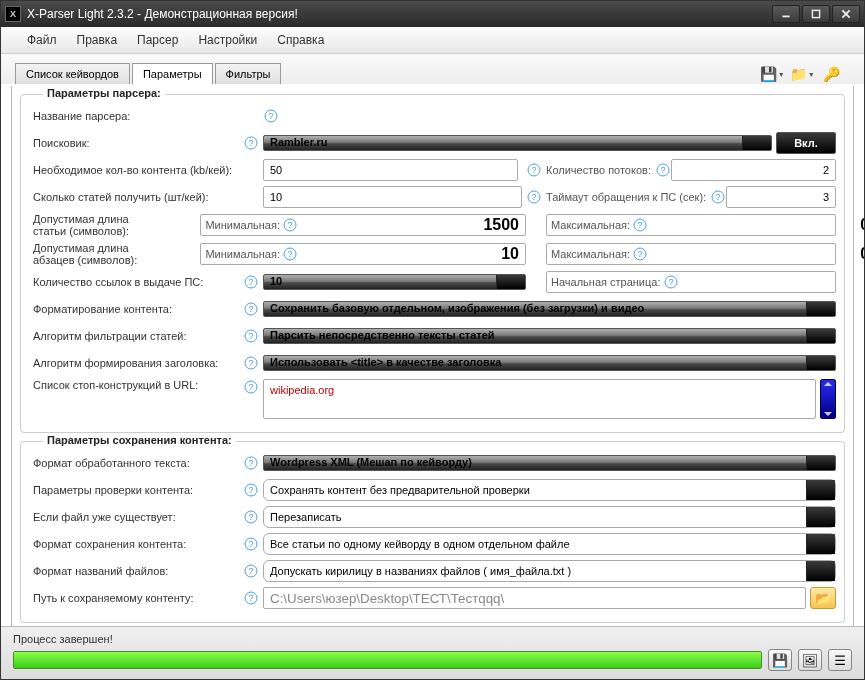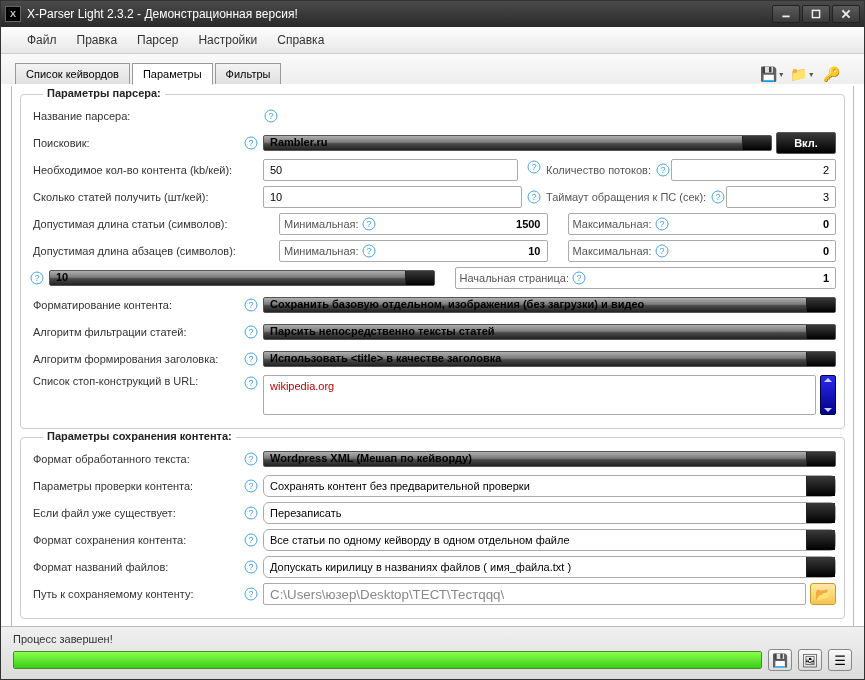--- a/index.html
+++ b/index.html
@@ -42,21 +42,21 @@
   .dd { flex:1; height:16px; border:1px solid #555; background: linear-gradient(#b0b0b0 0%, #7a7a7a 45%, #4a4a4a 55%, #222 100%); display:flex; align-items:flex-start; color:#000; font-weight:bold; padding:0 6px; font-size:11px; border-radius:2px; position:relative; cursor:pointer;}
   .dd::after { content:""; position:absolute; right:0; top:0; bottom:0; width:28px; background: linear-gradient(#3a3a3a,#000); border-left:1px solid #222;}
   .dd-arrow { position:absolute; right:10px; top:50%; transform:translateY(-50%); width:0;height:0; z-index:1;}
 
   .dd-light { flex:1; height:22px; border:1px solid #aaa; background:#fff; display:flex; align-items:center; padding:8px 6px; font-size:11px; border-radius:6px; position:relative; cursor:pointer;}
   .dd-light::after { content:""; position:absolute; right:0; top:0; bottom:0; width:28px; background: linear-gradient(#3a3a3a,#000); border-left:1px solid #222;}
 
   .toggle-on { width:60px; height:22px; border:1px solid #555; background: linear-gradient(#3a3a3a,#000); color:#fff; font-weight:bold; display:flex; align-items:center; justify-content:center; font-size:11px; border-radius:2px; cursor:pointer;}
   
   .pair-box { flex:1; display:flex; align-items:center; border:1px solid #aaa; height:22px; border-radius:2px; background:#fff; padding:0 4px;margin-left:16px;}
-  .pair-box input { border:none; background:transparent; text-align:right; flex:1; font-size:11px; outline:none; font-weight:bold;}
+  .pair-box input { border:none; background:transparent; text-align:right; flex:1; font-size:16px; outline:none; font-weight:bold;}
   .pair-box .inline-label { flex-shrink:0;}
   
   .textarea { flex:1; height:40px; border:1px solid #aaa; background:#fff; padding:4px 6px; font-size:11px; color:#b00; resize:none; border-radius:2px;}
   .scroll-strip { width:16px; height:40px; background:linear-gradient(#2a2aee,#000088); border:1px solid #004; border-radius:2px; display:flex; flex-direction:column; justify-content:space-between; align-items:center; padding:2px 0;}
   .scroll-strip div{width:0;height:0;border-left:4px solid transparent;border-right:4px solid transparent;}
   .scroll-strip .up{border-bottom:4px solid #ccf;}
   .scroll-strip .dn{border-top:4px solid #ccf;}
 
   .path-input { flex:1; height:22px; border:1px solid #aaa; background:#fff; padding:0 6px; color:#888; border-radius:2px;}
   .browse-btn { width:26px; height:22px; background:linear-gradient(#ffe9a8,#f5c451); border:1px solid #c89a2e; border-radius:3px; cursor:pointer; display:flex; align-items:center; justify-content:center; font-size:13px;}
@@ -153,21 +153,21 @@
               <span class="dd-arrow"></span>
             </div>
         <div class="toggle-on">Вкл.</div>
       </div>
 
       <div class="row">
         <div class="label">Необходимое кол-во контента (kb/кей):</div>
         <span class="help" style="visibility:hidden">
               <svg width="14" height="14"></svg>
             </span>
-        <div class="col-left" style="display:flex; gap:8px;">
+        <div class="col-left" style="display:flex; align-items:center; gap:8px;">
           <input class="text-input" value="50" style="">
           <span class="help">
                 <svg width="14" height="14">
                   <circle cx="7" cy="7" r="6" fill="none" stroke="#4aa3df" stroke-width="1"></circle>
                   <text x="7" y="10" text-anchor="middle" font-size="9" fill="#4aa3df">?</text>
                 </svg>
               </span>
         </div>
         <div class="col-right">
           <span class="right-label">Количество потоков:</span>
@@ -255,20 +255,21 @@
                 <svg width="14" height="14">
                   <circle cx="7" cy="7" r="6" fill="none" stroke="#4aa3df" stroke-width="1"></circle>
                   <text x="7" y="10" text-anchor="middle" font-size="9" fill="#4aa3df">?</text>
                 </svg>
               </span>
           <input value="0" style="">
         </div>
       </div>
 
       <div class="row">
+        <div class="label">Количество ссылок в выдаче ПС:</div>
         <span class="help">
               <svg width="14" height="14">
                 <circle cx="7" cy="7" r="6" fill="none" stroke="#4aa3df" stroke-width="1"></circle>
                 <text x="7" y="10" text-anchor="middle" font-size="9" fill="#4aa3df">?</text>
               </svg>
             </span>
         <div class="dd col-left">
               <span>10</span>
             </div>
         <div class="pair-box col-right">

